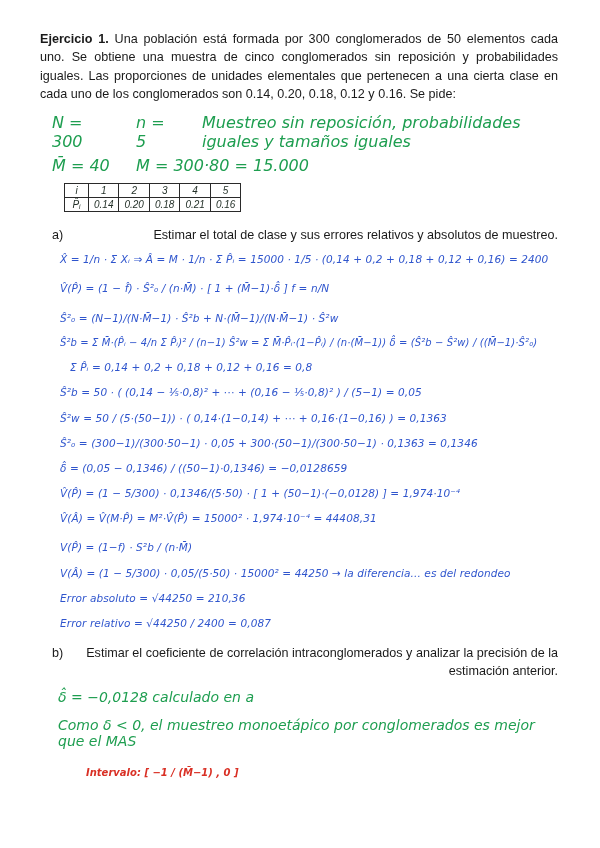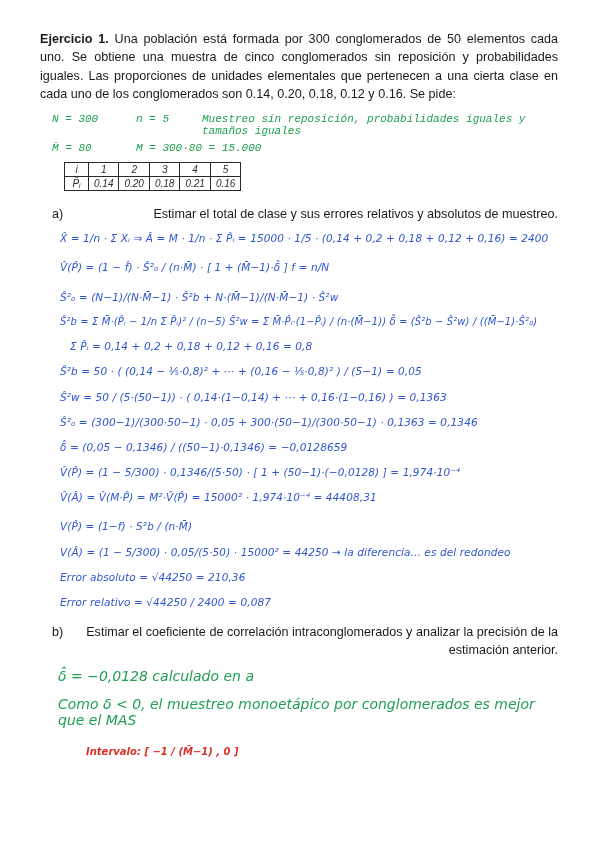--- a/index.html
+++ b/index.html
@@ -15,21 +15,21 @@
   .printed { font-family:"Liberation Sans", sans-serif; font-size:12.6px; line-height:1.45; color:var(--ink,#1a1a1a); }
   .para { text-align:justify; margin-bottom:10px; }
   .para strong { font-weight:bold; }
 
   .hw { font-family:"DejaVu Sans", sans-serif; font-style:italic; }
   .green { color:var(--green,#1e9e50); }
   .blue  { color:var(--blue,#2f55cd); }
   .red   { color:var(--red,#d93025); }
 
   .notes { margin-left:12px; margin-top:8px; }
-  .notes-row { display:flex; gap:24px; font-size:11px; margin-bottom:5px;font-family:Liberation Mono, monospace; }
+  .notes-row { display:flex; gap:24px; font-size:16px; margin-bottom:5px; }
   .notes-row .cell-a { min-width:60px; }
   .notes-row .cell-b { min-width:42px; }
 
   .sample-table { border-collapse:collapse; margin:8px 0 8px 24px; font-size:10px; font-style:italic; color:#25322a; }
   .sample-table td { border:1.4px solid #2a2a2a; padding:1px 5px; text-align:center; min-width:24px; }
 
   .part { display:flex; gap:8px; margin:14px 0 8px 12px; }
   .part .part-label { min-width:16px; }
   .part .part-text { flex:1;text-align:right; }
 
@@ -52,21 +52,21 @@
     <span>Una población está formada por 300 conglomerados de 50 elementos cada uno. Se obtiene una muestra de cinco conglomerados sin reposición y probabilidades iguales. Las proporciones de unidades elementales que pertenecen a una cierta clase en cada uno de los conglomerados son 0.14, 0.20, 0.18, 0.12 y 0.16. Se pide:</span>
   </p>
 
   <div class="notes">
     <div class="hw green notes-row">
       <span class="cell-a">N = 300</span>
       <span class="cell-b">n = 5</span>
       <span>Muestreo sin reposición, probabilidades iguales y tamaños iguales</span>
     </div>
     <div class="hw green notes-row">
-      <span class="cell-a">M̄ = 80</span>
+      <span class="cell-a">M̄ = 40</span>
       <span>M = 300·80 = 15.000</span>
     </div>
   </div>
 
   <table class="sample-table">
     <tbody>
         <tr>
       <td>i</td>
       <td>1</td>
       <td>2</td>
@@ -87,21 +87,21 @@
 
   <p class="printed part">
     <span class="part-label">a)</span>
     <span class="part-text">Estimar el total de clase y sus errores relativos y absolutos de muestreo.</span>
   </p>
 
   <div class="work">
     <div class="hw blue wline gap">X̂ = 1/n · Σ Xᵢ   ⇒   Â = M · 1/n · Σ P̂ᵢ = 15000 · 1/5 · (0,14 + 0,2 + 0,18 + 0,12 + 0,16) = 2400</div>
     <div class="hw blue wline gap">V̂(P̂) = (1 − f̂) · Ŝ²₀ / (n·M̄) · [ 1 + (M̄−1)·δ̂ ]          f = n/N</div>
     <div class="hw blue wline">Ŝ²₀ = (N−1)/(N·M̄−1) · Ŝ²b + N·(M̄−1)/(N·M̄−1) · Ŝ²w</div>
-    <div class="hw blue wline sm">Ŝ²b = Σ M̄·(P̂ᵢ − 1/n Σ P̂ᵢ)² / (n−5)      Ŝ²w = Σ M̄·P̂ᵢ·(1−P̂ᵢ) / (n·(M̄−1))      δ̂ = (Ŝ²b − Ŝ²w) / ((M̄−1)·Ŝ²₀)</div>
+    <div class="hw blue wline sm">Ŝ²b = Σ M̄·(P̂ᵢ − 4/n Σ P̂ᵢ)² / (n−1)      Ŝ²w = Σ M̄·P̂ᵢ·(1−P̂ᵢ) / (n·(M̄−1))      δ̂ = (Ŝ²b − Ŝ²w) / ((M̄−1)·Ŝ²₀)</div>
     <div class="hw blue wline indent">Σ P̂ᵢ = 0,14 + 0,2 + 0,18 + 0,12 + 0,16 = 0,8</div>
     <div class="hw blue wline">Ŝ²b = 50 · ( (0,14 − ⅕·0,8)² + ⋯ + (0,16 − ⅕·0,8)² ) / (5−1) = 0,05</div>
     <div class="hw blue wline">Ŝ²w = 50 / (5·(50−1)) · ( 0,14·(1−0,14) + ⋯ + 0,16·(1−0,16) ) = 0,1363</div>
     <div class="hw blue wline">Ŝ²₀ = (300−1)/(300·50−1) · 0,05 + 300·(50−1)/(300·50−1) · 0,1363 = 0,1346</div>
     <div class="hw blue wline">δ̂ = (0,05 − 0,1346) / ((50−1)·0,1346) = −0,0128659</div>
     <div class="hw blue wline">V̂(P̂) = (1 − 5/300) · 0,1346/(5·50) · [ 1 + (50−1)·(−0,0128) ] = 1,974·10⁻⁴</div>
     <div class="hw blue wline gap">V̂(Â) = V̂(M·P̂) = M²·V̂(P̂) = 15000² · 1,974·10⁻⁴ = 44408,31</div>
     <div class="hw blue wline">V(P̂) = (1−f) · S²b / (n·M̄)</div>
     <div class="hw blue wline">V(Â) = (1 − 5/300) · 0,05/(5·50) · 15000² = 44250     → la diferencia... es del redondeo</div>
     <div class="hw blue wline">Error absoluto = √44250 = 210,36</div>

